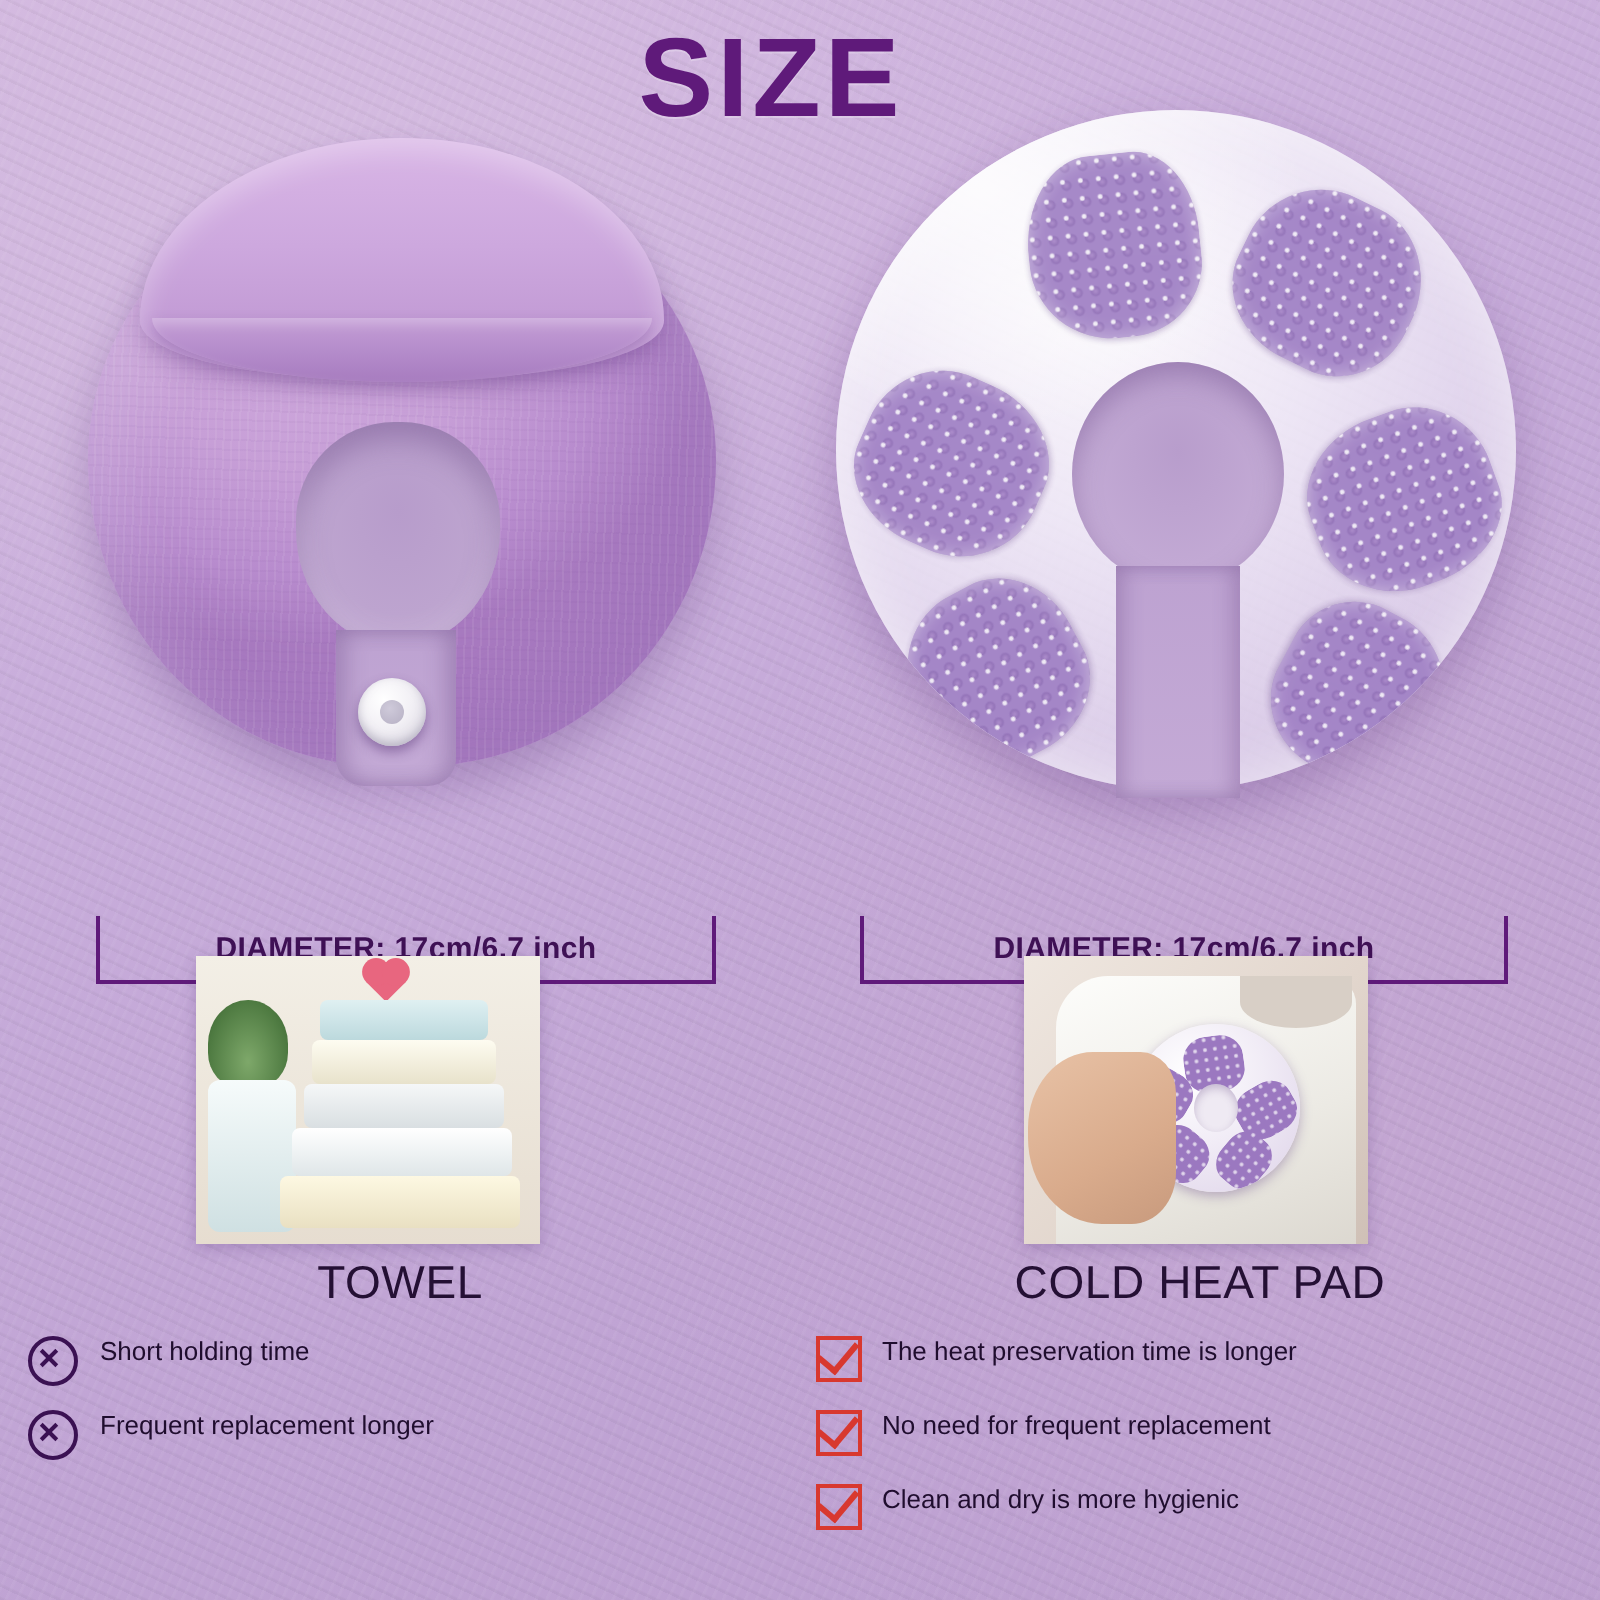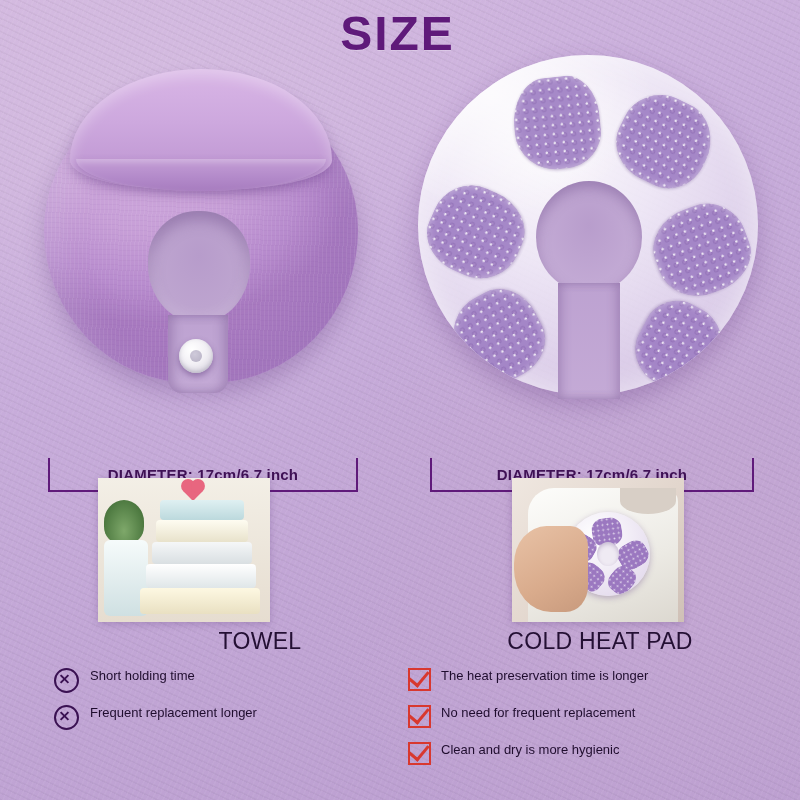--- a/index.html
+++ b/index.html
@@ -30,24 +30,24 @@
     background-image:
       repeating-linear-gradient(115deg, rgba(255,255,255,0.045) 0px, rgba(255,255,255,0.045) 1px, rgba(0,0,0,0) 2px, rgba(0,0,0,0) 5px),
       repeating-linear-gradient(25deg, rgba(0,0,0,0.035) 0px, rgba(0,0,0,0.035) 1px, rgba(0,0,0,0) 2px, rgba(0,0,0,0) 6px);
     pointer-events: none;
   }
 
   
   .title {
     position: absolute;
     top: 6px;
-    left: 16px;
+    left: 4px;
     width: 763px;
     text-align: center;
-    font-size: 48px;
+    font-size: 56px;
     font-weight: bold;
     letter-spacing: 2px;
     color: #5f1a7a;
     text-shadow: 0 1px 0 rgba(255,255,255,0.25);
   }
 
   
   .product-area {
     position: absolute;
     top: 55px;
@@ -248,21 +248,21 @@
     left: 0;
     width: 800px;
     height: 330px;
   }
   .col {
     position: absolute;
     top: 0;
     width: 400px;
     height: 330px;
   }
-  .col-left  { left: 0; padding-left: 40px; }
+  .col-left  { left: 0; }
   .col-right { left: 400px; }
 
   
   .photo {
     position: absolute;
     top: 8px;
     width: 172px;
     height: 144px;
     overflow: hidden;
     box-shadow: 0 2px 7px rgba(80,45,110,0.25);

